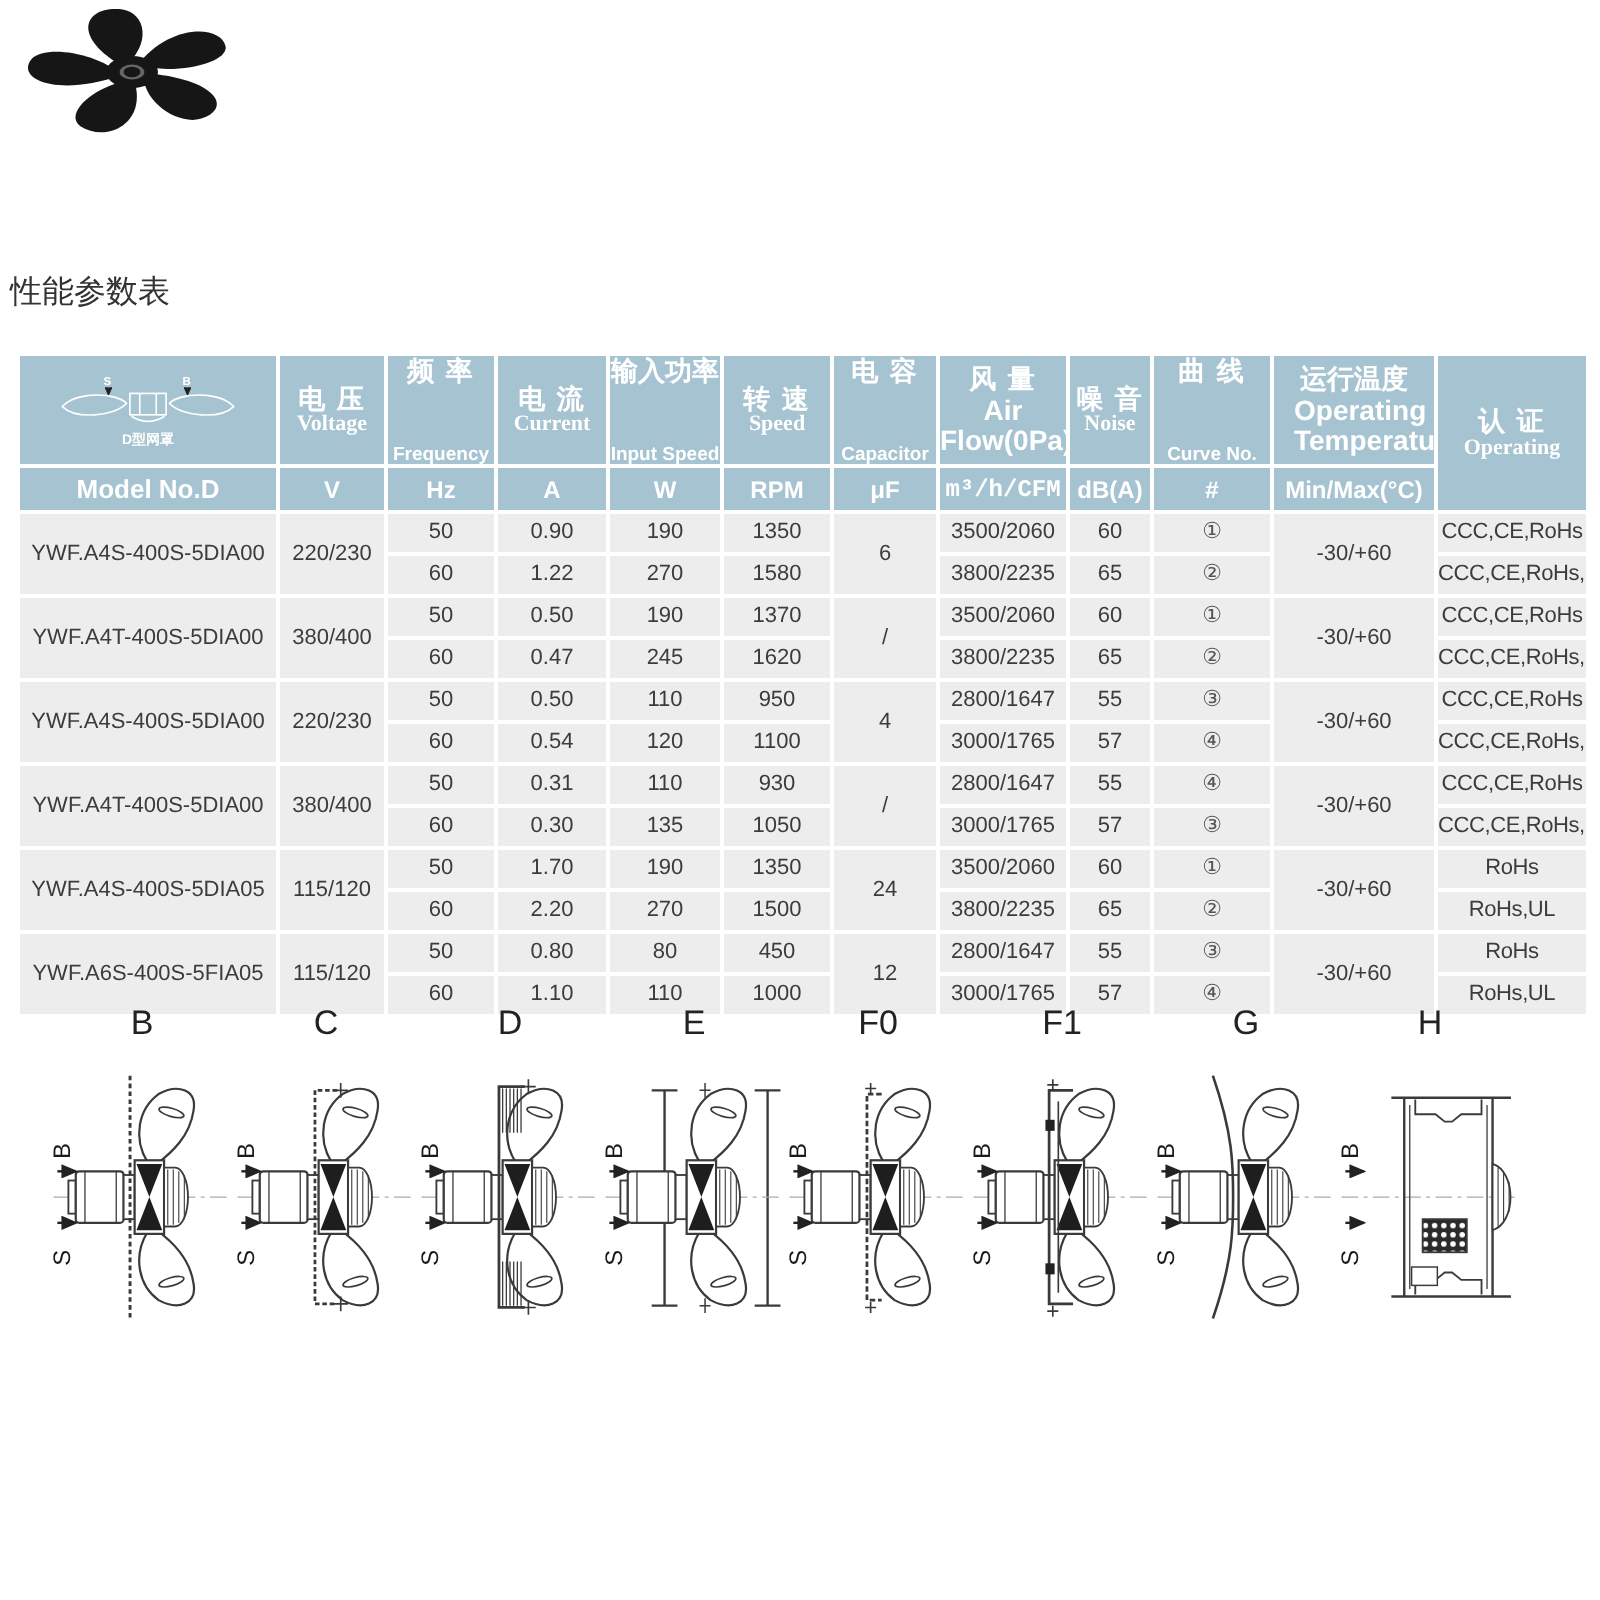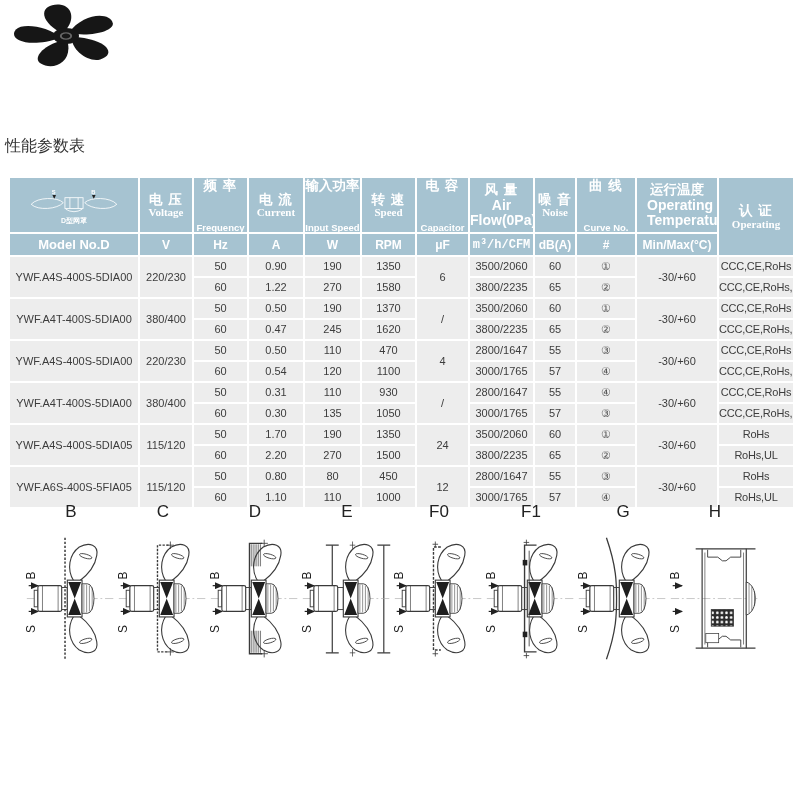--- a/index.html
+++ b/index.html
@@ -229,21 +229,21 @@
         <td>65</td>
         <td class="curve">②</td>
         <td class="approvals">CCC,CE,RoHs,UL</td>
       </tr>
       <tr>
         <td rowspan="2" class="model">YWF.A4S-400S-5DIA00</td>
         <td rowspan="2">220/230</td>
         <td>50</td>
         <td>0.50</td>
         <td>110</td>
-        <td>470</td>
+        <td>950</td>
         <td rowspan="2">4</td>
         <td>2800/1647</td>
         <td>55</td>
         <td class="curve">③</td>
         <td rowspan="2">-30/+60</td>
         <td class="approvals">CCC,CE,RoHs</td>
       </tr>
       <tr>
         <td>60</td>
         <td>0.54</td>

